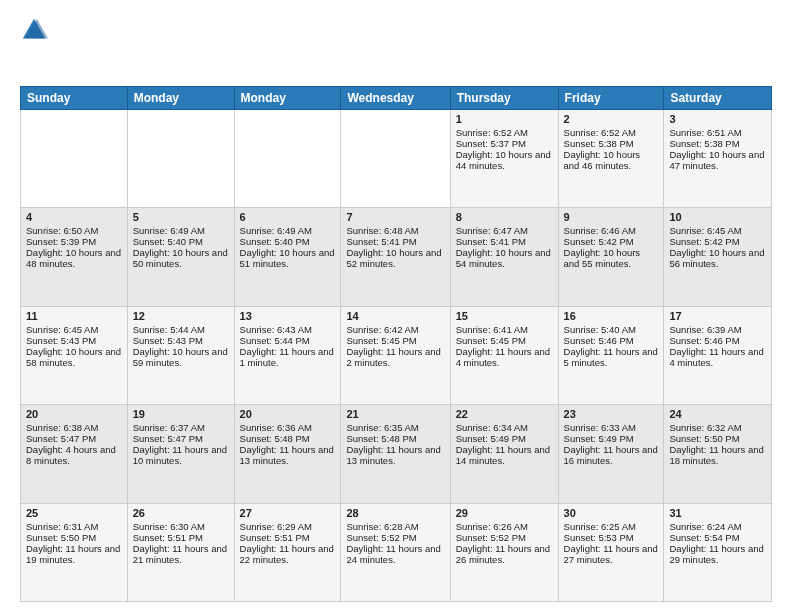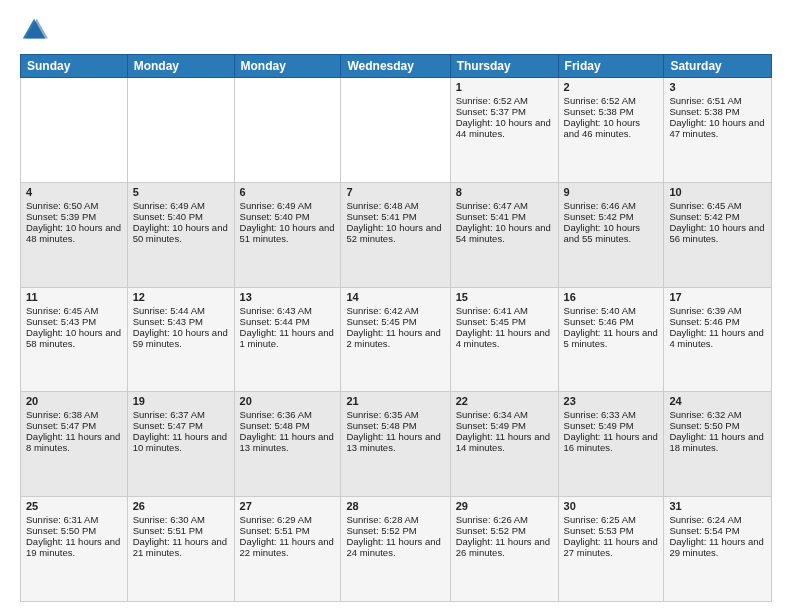--- a/index.html
+++ b/index.html
@@ -51,20 +51,21 @@
       line-height: 1.1;
     }
     .location-title {
       font-size: 15px;
       color: #444;
     }
     .calendar {
       width: 100%;
       border-collapse: collapse;
       flex: 1;
+      margin-top: 32px;
     }
     .calendar thead tr th {
       background: #2a7ab8;
       color: #fff;
       font-size: 12px;
       font-weight: bold;
       padding: 4px 6px;
       text-align: left;
       border: 1px solid #1a5a98;
     }
@@ -238,21 +239,21 @@
             <div>Sunrise: 6:39 AM</div>
             <div>Sunset: 5:46 PM</div>
             <div>Daylight: 11 hours and 4 minutes.</div>
           </td>
         </tr>
         <tr>
           <td>
             <span class="day-number">20</span>
             <div>Sunrise: 6:38 AM</div>
             <div>Sunset: 5:47 PM</div>
-            <div>Daylight: 11 hours and 8 minutes.</div>
+            <div>Daylight: 4 hours and 8 minutes.</div>
           </td>
           <td>
             <span class="day-number">19</span>
             <div>Sunrise: 6:37 AM</div>
             <div>Sunset: 5:47 PM</div>
             <div>Daylight: 11 hours and 10 minutes.</div>
           </td>
           <td>
             <span class="day-number">20</span>
             <div>Sunrise: 6:36 AM</div>

